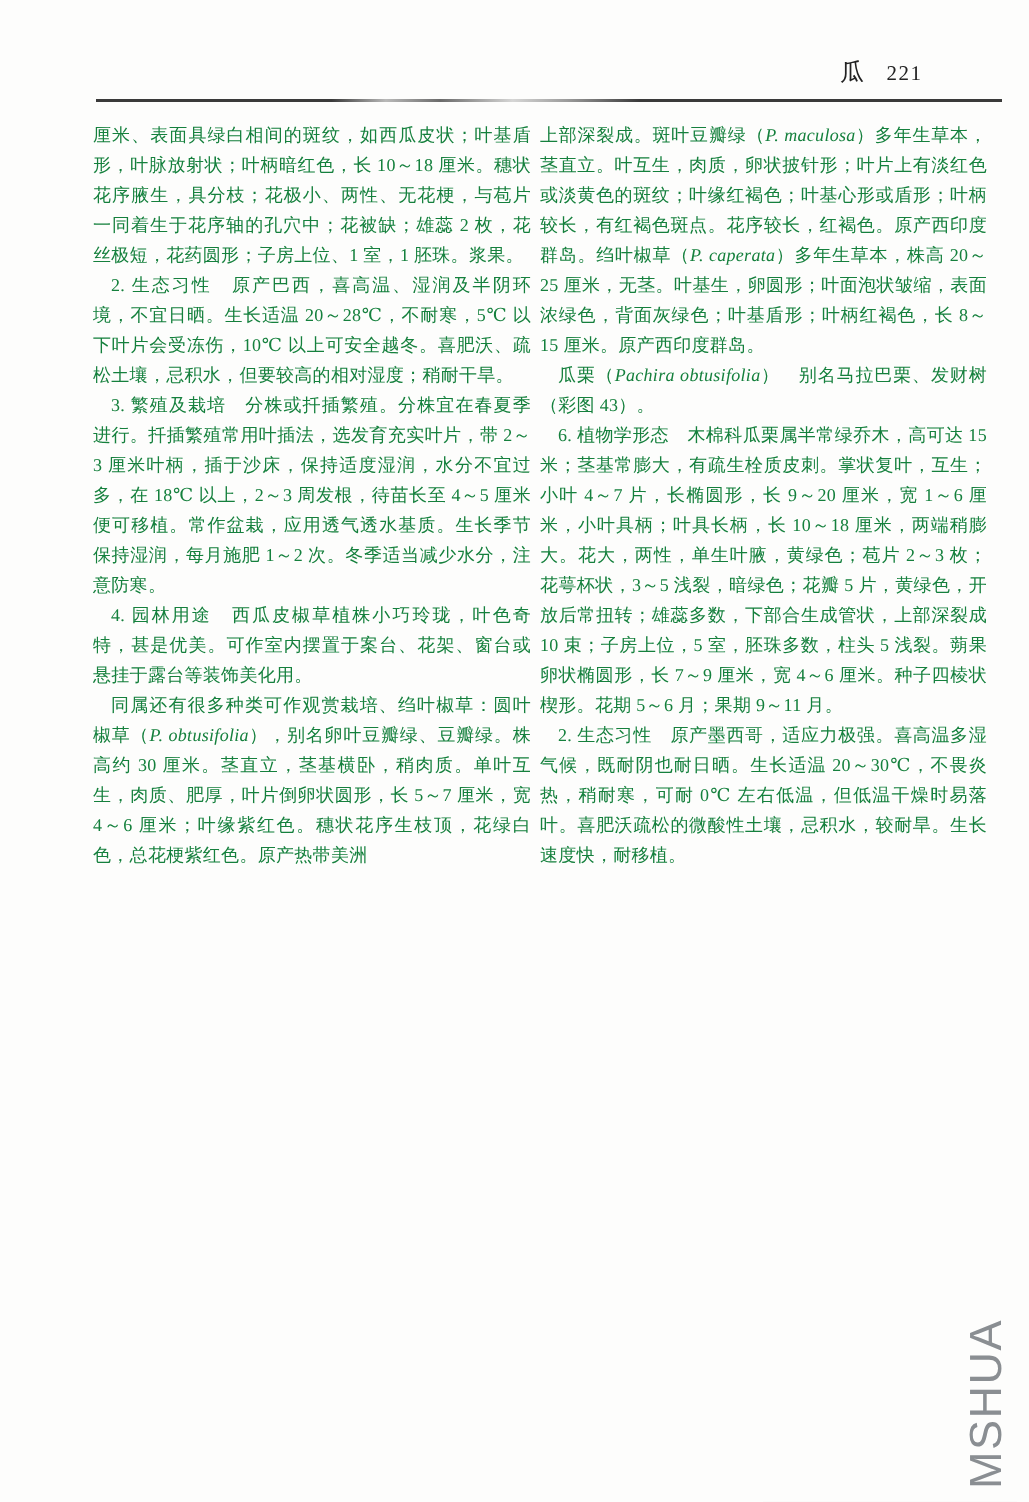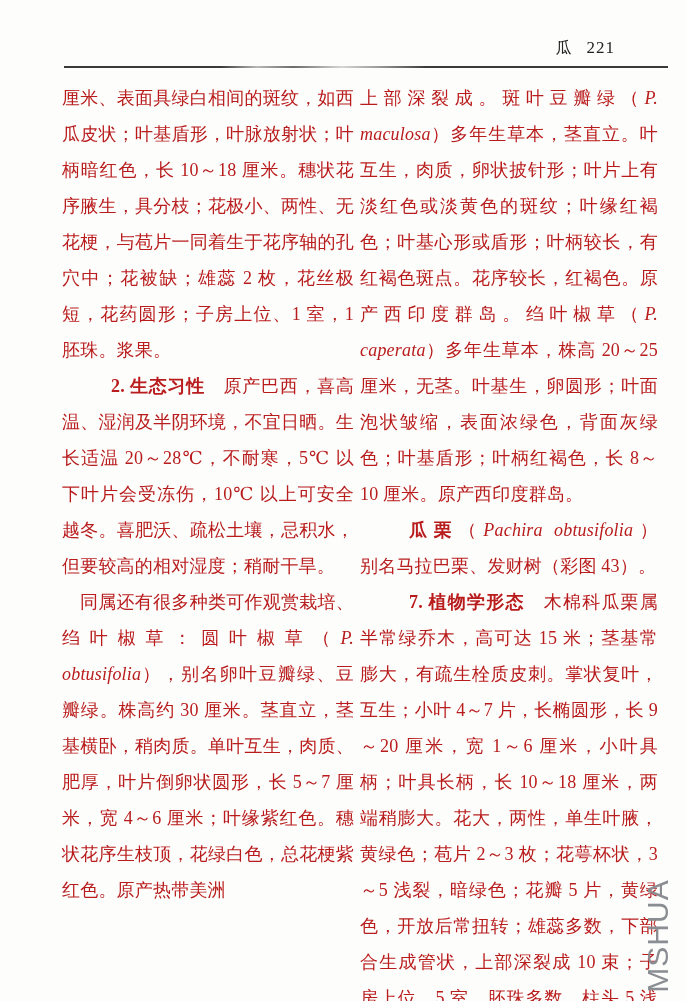--- a/index.html
+++ b/index.html
@@ -19,48 +19,48 @@
     position: absolute;
     top: 38px; right: 71px;
     font-size: 17px;
     letter-spacing: 1px;
     display: flex;
     gap: 14px;
     align-items: baseline;
     color: #222;
   }
   .running-head .chapter { font-size: 16px; }
-  .running-head .pagenum { font-size: 17px; font-family: "Liberation Serif", serif; }
+  .running-head .pagenum { font-size: 14px; font-family: "Liberation Serif", serif; }
   .head-rule {
     position: absolute;
     top: 66px; left: 64px; width: 604px; height: 2px;
     background: linear-gradient(90deg,
       #3a3a3a 0%, #3a3a3a 26%,
       rgba(58,58,58,0.35) 32%,
       rgba(58,58,58,0.75) 38%,
       rgba(58,58,58,0.2) 46%,
       rgba(58,58,58,0.5) 52%,
       #3a3a3a 60%, #3a3a3a 100%);
   }
   .column {
     position: absolute;
     top: 80px;
   }
   .column.left  { left: 62px;  width: 292px; }
   .column.right { left: 360px; width: 298px; }
   .para {
     margin: 0;
-    font-size: 18px;
-    line-height: 36px;
+    font-size: 12px;
+    line-height: 20px;
     text-align: justify;
     letter-spacing: 0.2px;
-    color: #b91c1c;
+    color: #15803d;
   }
   .para.indent { text-indent: 1em; }
-  .para span.b { font-weight: 700; margin-left: 31px; }
+  .para span.b { font-weight: 400; }
   .para span.i { font-style: italic; }
   .watermark {
     position: absolute;
     left: 599px; top: 920px;
     width: 116px; height: 32px;
     transform: rotate(-90deg);
     transform-origin: center center;
     font-family: "Liberation Sans", "DejaVu Sans", sans-serif;
     font-size: 30px;
     font-weight: 500;
@@ -77,24 +77,26 @@
   <div class="running-head">
     <span class="chapter">瓜</span>
     <span class="pagenum">221</span>
   </div>
 
   <div class="head-rule"></div>
 
   <div class="column left">
       <p class="para"><span class="n">厘米、表面具绿白相间的斑纹，如西瓜皮状；叶基盾形，叶脉放射状；叶柄暗红色，长 10～18 厘米。穗状花序腋生，具分枝；花极小、两性、无花梗，与苞片一同着生于花序轴的孔穴中；花被缺；雄蕊 2 枚，花丝极短，花药圆形；子房上位、1 室，1 胚珠。浆果。</span></p>
       <p class="para indent"><span class="b">2. 生态习性</span><span class="n">　原产巴西，喜高温、湿润及半阴环境，不宜日晒。生长适温 20～28℃，不耐寒，5℃ 以下叶片会受冻伤，10℃ 以上可安全越冬。喜肥沃、疏松土壤，忌积水，但要较高的相对湿度；稍耐干旱。</span></p>
+      <p class="para indent"><span class="b">3. 繁殖及栽培</span><span class="n">　分株或扦插繁殖。分株宜在春夏季进行。扦插繁殖常用叶插法，选发育充实叶片，带 2～3 厘米叶柄，插于沙床，保持适度湿润，水分不宜过多，在 18℃ 以上，2～3 周发根，待苗长至 4～5 厘米便可移植。常作盆栽，应用透气透水基质。生长季节保持湿润，每月施肥 1～2 次。冬季适当减少水分，注意防寒。</span></p>
+      <p class="para indent"><span class="b">4. 园林用途</span><span class="n">　西瓜皮椒草植株小巧玲珑，叶色奇特，甚是优美。可作室内摆置于案台、花架、窗台或悬挂于露台等装饰美化用。</span></p>
       <p class="para indent"><span class="n">同属还有很多种类可作观赏栽培、绉叶椒草：圆叶椒草（</span><span class="i">P. obtusifolia</span><span class="n">），别名卵叶豆瓣绿、豆瓣绿。株高约 30 厘米。茎直立，茎基横卧，稍肉质。单叶互生，肉质、肥厚，叶片倒卵状圆形，长 5～7 厘米，宽 4～6 厘米；叶缘紫红色。穗状花序生枝顶，花绿白色，总花梗紫红色。原产热带美洲</span></p>
     </div>
   <div class="column right">
-      <p class="para"><span class="n">上部深裂成。斑叶豆瓣绿（</span><span class="i">P. maculosa</span><span class="n">）多年生草本，茎直立。叶互生，肉质，卵状披针形；叶片上有淡红色或淡黄色的斑纹；叶缘红褐色；叶基心形或盾形；叶柄较长，有红褐色斑点。花序较长，红褐色。原产西印度群岛。绉叶椒草（</span><span class="i">P. caperata</span><span class="n">）多年生草本，株高 20～25 厘米，无茎。叶基生，卵圆形；叶面泡状皱缩，表面浓绿色，背面灰绿色；叶基盾形；叶柄红褐色，长 8～10 厘米。原产西印度群岛。</span></p>
+      <p class="para"><span class="n">上部深裂成。斑叶豆瓣绿（</span><span class="i">P. maculosa</span><span class="n">）多年生草本，茎直立。叶互生，肉质，卵状披针形；叶片上有淡红色或淡黄色的斑纹；叶缘红褐色；叶基心形或盾形；叶柄较长，有红褐色斑点。花序较长，红褐色。原产西印度群岛。绉叶椒草（</span><span class="i">P. caperata</span><span class="n">）多年生草本，株高 20～25 厘米，无茎。叶基生，卵圆形；叶面泡状皱缩，表面浓绿色，背面灰绿色；叶基盾形；叶柄红褐色，长 8～15 厘米。原产西印度群岛。</span></p>
       <p class="para indent"><span class="b">瓜栗</span><span class="n">（</span><span class="i">Pachira obtusifolia</span><span class="n">）　别名马拉巴栗、发财树（彩图 43）。</span></p>
-      <p class="para indent"><span class="b">7. 植物学形态</span><span class="n">　木棉科瓜栗属半常绿乔木，高可达 15 米；茎基常膨大，有疏生栓质皮刺。掌状复叶，互生；小叶 4～7 片，长椭圆形，长 9～20 厘米，宽 1～6 厘米，小叶具柄；叶具长柄，长 10～18 厘米，两端稍膨大。花大，两性，单生叶腋，黄绿色；苞片 2～3 枚；花萼杯状，3～5 浅裂，暗绿色；花瓣 5 片，黄绿色，开放后常扭转；雄蕊多数，下部合生成管状，上部深裂成 10 束；子房上位，5 室，胚珠多数，柱头 5 浅裂。蒴果卵状椭圆形，长 7～9 厘米，宽 4～6 厘米。种子四棱状楔形。花期 5～6 月；果期 9～11 月。</span></p>
+      <p class="para indent"><span class="b">6. 植物学形态</span><span class="n">　木棉科瓜栗属半常绿乔木，高可达 15 米；茎基常膨大，有疏生栓质皮刺。掌状复叶，互生；小叶 4～7 片，长椭圆形，长 9～20 厘米，宽 1～6 厘米，小叶具柄；叶具长柄，长 10～18 厘米，两端稍膨大。花大，两性，单生叶腋，黄绿色；苞片 2～3 枚；花萼杯状，3～5 浅裂，暗绿色；花瓣 5 片，黄绿色，开放后常扭转；雄蕊多数，下部合生成管状，上部深裂成 10 束；子房上位，5 室，胚珠多数，柱头 5 浅裂。蒴果卵状椭圆形，长 7～9 厘米，宽 4～6 厘米。种子四棱状楔形。花期 5～6 月；果期 9～11 月。</span></p>
       <p class="para indent"><span class="b">2. 生态习性</span><span class="n">　原产墨西哥，适应力极强。喜高温多湿气候，既耐阴也耐日晒。生长适温 20～30℃，不畏炎热，稍耐寒，可耐 0℃ 左右低温，但低温干燥时易落叶。喜肥沃疏松的微酸性土壤，忌积水，较耐旱。生长速度快，耐移植。</span></p>
     </div>
 
   <div class="watermark">MSHUA</div>
 
 </div>
 
 </body></html>

